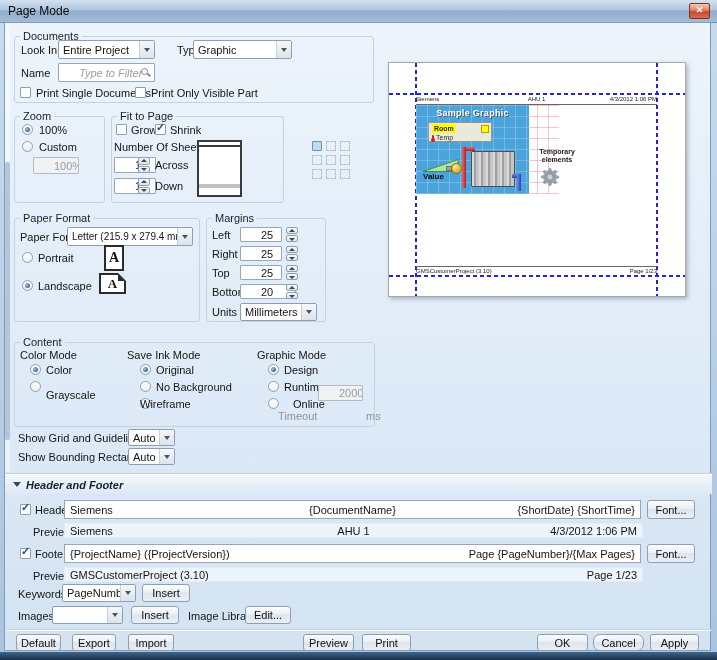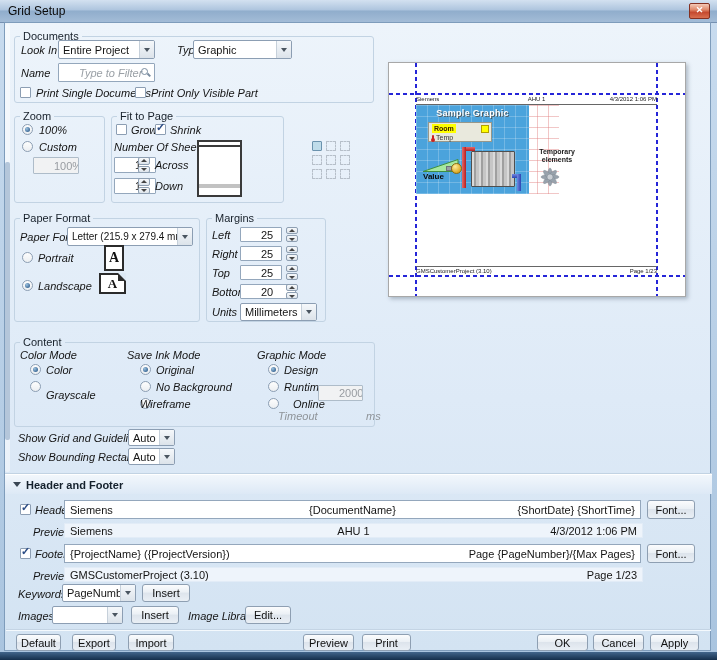--- a/index.html
+++ b/index.html
@@ -8,21 +8,21 @@
   
   .titlebar{position:absolute;left:0;top:0;width:717px;height:22px;background:linear-gradient(180deg,#D3E1F0 0%,#AEC5DE 45%,#90ADCC 50%,#A3BCD7 100%);border-bottom:1px solid #7590B1;}
   .title{position:absolute;left:8px;top:4px;font-size:12px;color:#0A0A0A;white-space:nowrap;}
   .close-btn{position:absolute;right:7px;top:3px;width:19px;height:14px;border:1px solid #843021;border-radius:2px;background:linear-gradient(180deg,#F4C9B6 0%,#E08A6C 40%,#C54A2F 60%,#D96F4F 100%);color:#fff;font-size:9px;line-height:13px;text-align:center;font-weight:bold;cursor:default;}
   
   .dlg-body{position:absolute;left:4px;top:22px;width:707px;height:629px;border:1px solid #7E9CBB;background:linear-gradient(180deg,#EDF4FB 0%,#DEEAF7 60%,#D3E3F2 100%);box-sizing:border-box;}
   .bottomband{position:absolute;left:0;top:652px;width:717px;height:8px;background:linear-gradient(180deg,#41658B,#142E4B);}
   .vscroll{position:absolute;left:5px;top:24px;width:5px;height:448px;background:rgba(255,255,255,0.45);border-radius:2px;}
   .vscroll .thumb{position:absolute;left:0;top:138px;width:5px;height:278px;background:#B4C6DA;border-radius:2px;}
   
-  .lbl{position:absolute;white-space:nowrap;color:#141414;font-style:italic;}
+  .lbl{position:absolute;white-space:nowrap;color:#141414;}
   .lbl.gray{color:#8F9499;}
   .grp{position:absolute;margin:0;padding:0;border:1px solid #C2D3E3;border-radius:3px;box-sizing:border-box;}
   .grp legend{font-size:11px;color:#17202A;padding:0 3px;margin-left:5px;}
   .tbox{position:absolute;background:#fff;border:1px solid #94A7BC;border-radius:1px;display:flex;align-items:center;padding:0 20px;box-sizing:border-box;white-space:nowrap;overflow:hidden;}
   .tbox.disabled{background:#F1F2F3;color:#989CA1;border-color:#AEBCC9;}
   .placeholder{color:#9AA0A6;font-style:italic;}
   .combo{position:absolute;background:#fff;border:1px solid #8C9EB3;border-radius:2px;display:flex;align-items:center;padding:0 16px 0 4px;box-sizing:border-box;white-space:nowrap;overflow:hidden;}
   .combo .cbtn{position:absolute;right:0;top:0;bottom:0;width:14px;border-left:1px solid #C6D0DA;background:linear-gradient(#F5F8FB,#DCE3EA);}
   .combo .caret{position:absolute;right:4px;top:50%;margin-top:-2px;width:0;height:0;border-left:3px solid transparent;border-right:3px solid transparent;border-top:4px solid #4A5560;}
   .btn{position:absolute;border:1px solid #8E9FB2;border-radius:3px;background:linear-gradient(180deg,#FBFCFD,#EBF0F5 45%,#DDE4EC 50%,#E9EFF5 100%);display:flex;align-items:center;justify-content:center;box-sizing:border-box;color:#111;}
@@ -72,40 +72,40 @@
   .pipe-red-v{position:absolute;left:46px;top:42px;width:4px;height:41px;background:linear-gradient(90deg,#E56A6A,#B81E1E);}
   .pipe-red-h{position:absolute;left:46px;top:42px;width:13px;height:4px;background:linear-gradient(#E56A6A,#B81E1E);}
   .radiator{position:absolute;left:55px;top:46px;width:44px;height:36px;border:1px solid #4F4F4F;background:repeating-linear-gradient(90deg,#DADADA 0 2px,#9F9F9F 2px 4px,#C6C6C6 4px 7px);box-sizing:border-box;border-radius:1px;}
   .pipe-blue-h{position:absolute;left:96px;top:69px;width:9px;height:4px;background:linear-gradient(#7388E0,#2B44B4);}
   .pipe-blue-v{position:absolute;left:101px;top:69px;width:4px;height:17px;background:linear-gradient(90deg,#7388E0,#2B44B4);}
   .templbl{position:absolute;left:112px;top:43px;width:58px;text-align:center;font-size:7px;line-height:8px;font-weight:bold;color:#1A1A1A;}
   .fan{position:absolute;left:124px;top:60px;}
   
   .band{position:absolute;left:5px;top:474px;width:707px;height:20px;background:linear-gradient(#F2F7FC,#DDE9F6);border-top:1px solid #FFFFFF;box-shadow:0 -1px 0 #C2D3E3;display:flex;align-items:center;box-sizing:border-box;}
   .band .tri{width:0;height:0;margin:0 5px 0 8px;border-left:4px solid transparent;border-right:4px solid transparent;border-top:5px solid #3A4754;}
-  .band .btxt{font-weight:bold;color:#14202C;}
+  .band .btxt{font-weight:bold;color:#14202C;font-style:italic;}
   .hf-input{position:absolute;background:#fff;border:1px solid #94A7BC;display:grid;grid-template-columns:1fr auto 1fr;align-items:center;padding:0 5px;box-sizing:border-box;white-space:nowrap;}
   .hf-input span:nth-child(2){justify-self:center;}
   .hf-input span:nth-child(3){justify-self:end;}
   .hf-input.two{display:flex;justify-content:space-between;}
   .strip{position:absolute;background:#EEF4FB;border:1px solid #E2ECF7;display:flex;align-items:center;padding:0 5px;box-sizing:border-box;white-space:nowrap;}
   .strip.three{display:grid;grid-template-columns:1fr auto 1fr;}
   .strip.three span:nth-child(2){justify-self:center;}
   .strip.three span:nth-child(3){justify-self:end;}
   .strip.two{display:flex;justify-content:space-between;}
   .sep{position:absolute;left:6px;top:629px;width:705px;height:1px;background:#C4D4E4;box-shadow:0 1px 0 #F4F9FD;}
   svg{display:block;}
 </style>
 </head>
 <body>
 
 <div class="screen">
 
   <div class="titlebar">
-    <span class="title">Grid Setup</span>
+    <span class="title">Page Mode</span>
     <div class="close-btn">✕</div>
   </div>
 
   <div class="dlg-body"></div>
   <div class="vscroll">
       <div class="thumb"></div>
     </div>
 
   <fieldset class="grp" style="left:14px;top:30px;width:360px;height:73px;">
     <legend>Documents</legend>
@@ -391,17 +391,17 @@
   <div class="btn" style="left:245px;top:606px;width:46px;height:18px;">Edit...</div>
 
   <div class="sep"></div>
 
   <div class="btn" style="left:16px;top:634px;width:45px;height:17px;">Default</div>
   <div class="btn" style="left:72px;top:634px;width:44px;height:17px;">Export</div>
   <div class="btn" style="left:128px;top:634px;width:46px;height:17px;">Import</div>
   <div class="btn" style="left:303px;top:634px;width:51px;height:17px;">Preview</div>
   <div class="btn" style="left:362px;top:634px;width:49px;height:17px;">Print</div>
   <div class="btn" style="left:537px;top:634px;width:51px;height:17px;">OK</div>
-  <div class="btn" style="left:593px;top:634px;width:51px;height:17px;">Cancel</div>
+  <div class="btn" style="left:593px;top:634px;width:51px;height:17px;border-radius:7px;">Cancel</div>
   <div class="btn" style="left:650px;top:634px;width:49px;height:17px;">Apply</div>
 
   <div class="bottomband"></div>
 </div>
 
 </body></html>

